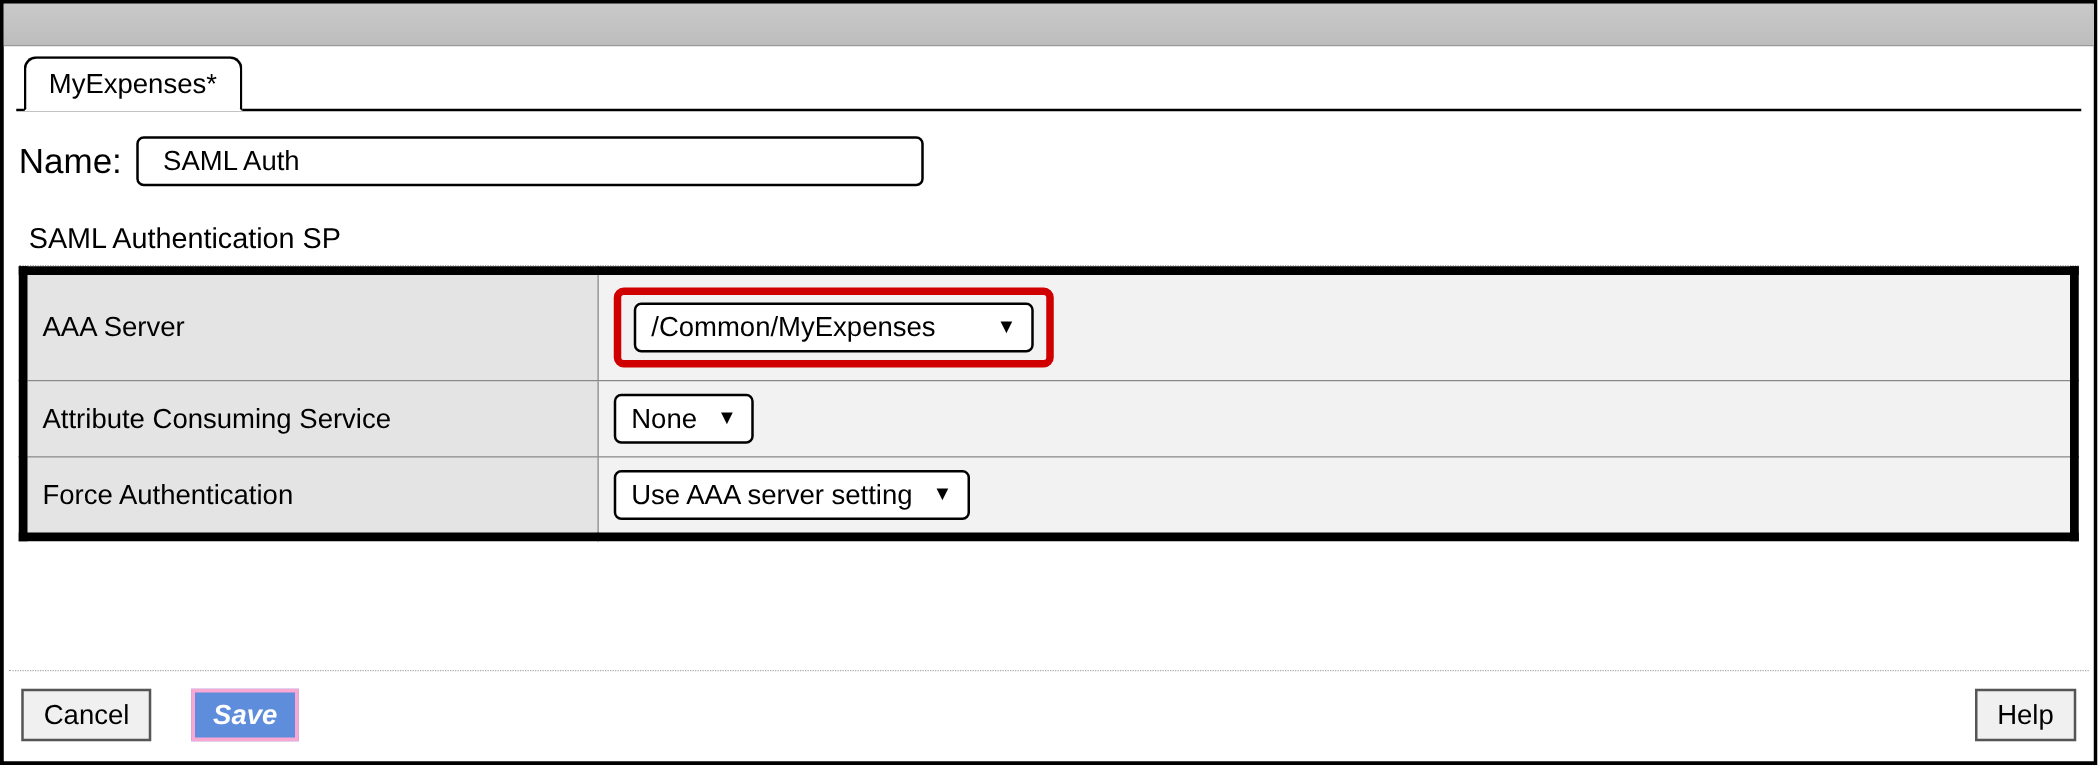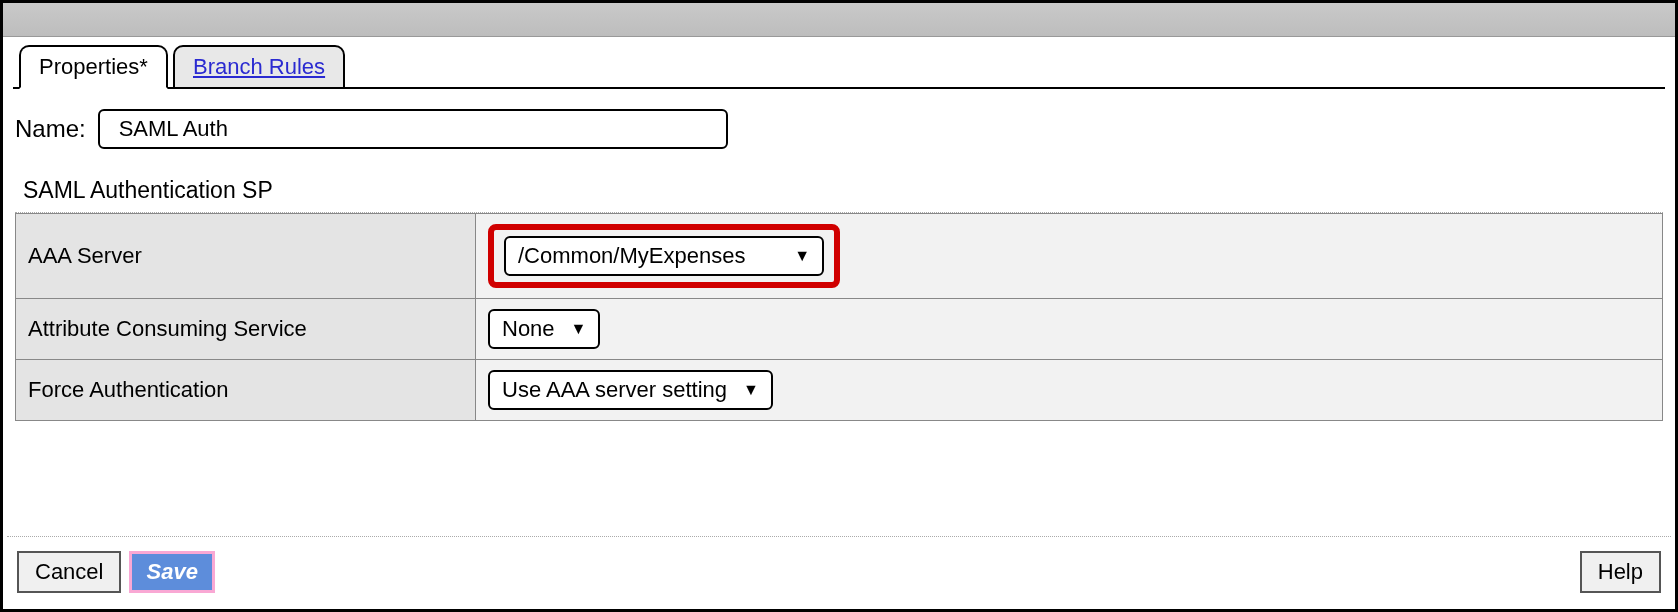--- a/index.html
+++ b/index.html
@@ -64,41 +64,41 @@
 
   .content {
     padding: 20px 12px 0 12px;
   }
   .namerow {
     display: flex;
     align-items: center;
     gap: 12px;
     margin-bottom: 28px;
   }
-  .name-label { font-size: 24px; }
+  .name-label { font-size: 28px; }
   .name-input {
     width: 630px;
     height: 40px;
     font-size: 22px;
     padding: 2px 19px;
     border: 2px solid #000;
     border-radius: 6px;
     background: #fff;
   }
 
   .section-header {
     font-weight: normal;
     font-size: 23px;
     padding: 0 0 8px 8px;
     border-bottom: 1px dotted #aaa;
   }
   table.settings {
     width: 100%;
     border-collapse: collapse;
-    border: 1px solid #000000;
+    border: 7px solid #000000;
   }
   table.settings td {
     border: 1px solid #888;
     padding: 10px 12px;
     font-size: 22px;
     vertical-align: middle;
   }
   table.settings td.label-cell {
     width: 460px;
     background: #e4e4e4;
@@ -131,21 +131,21 @@
 
   .footer {
     position: absolute;
     left: 4px;
     right: 4px;
     bottom: 4px;
     border-top: 1px dotted #aaa;
     padding: 14px 10px 12px 10px;
     display: flex;
     align-items: center;
-    gap: 8px;
+    gap: 32px;
   }
   .btn {
     height: 42px;
     padding: 0 16px;
     font-size: 22px;
     border: 2px solid #555;
     background: #f0f0f0;
     cursor: pointer;
   }
   .btn.save {
@@ -164,24 +164,21 @@
 </head>
 <body>
 
 <div class="window">
 
   <div class="titlebar"></div>
 
   <div class="tabbar">
     <div class="tabbar-line"></div>
     <div class="tab tab1 active">
-      <span>Properties*</span>
-    </div>
-    <div class="tab tab2 inactive">
-      <a href="#">Branch Rules</a>
+      <span>MyExpenses*</span>
     </div>
   </div>
 
   <div class="content">
 
     <div class="namerow">
       <span class="name-label">Name:</span>
       <input class="name-input" type="text" value="SAML Auth" style="">
     </div>
 

